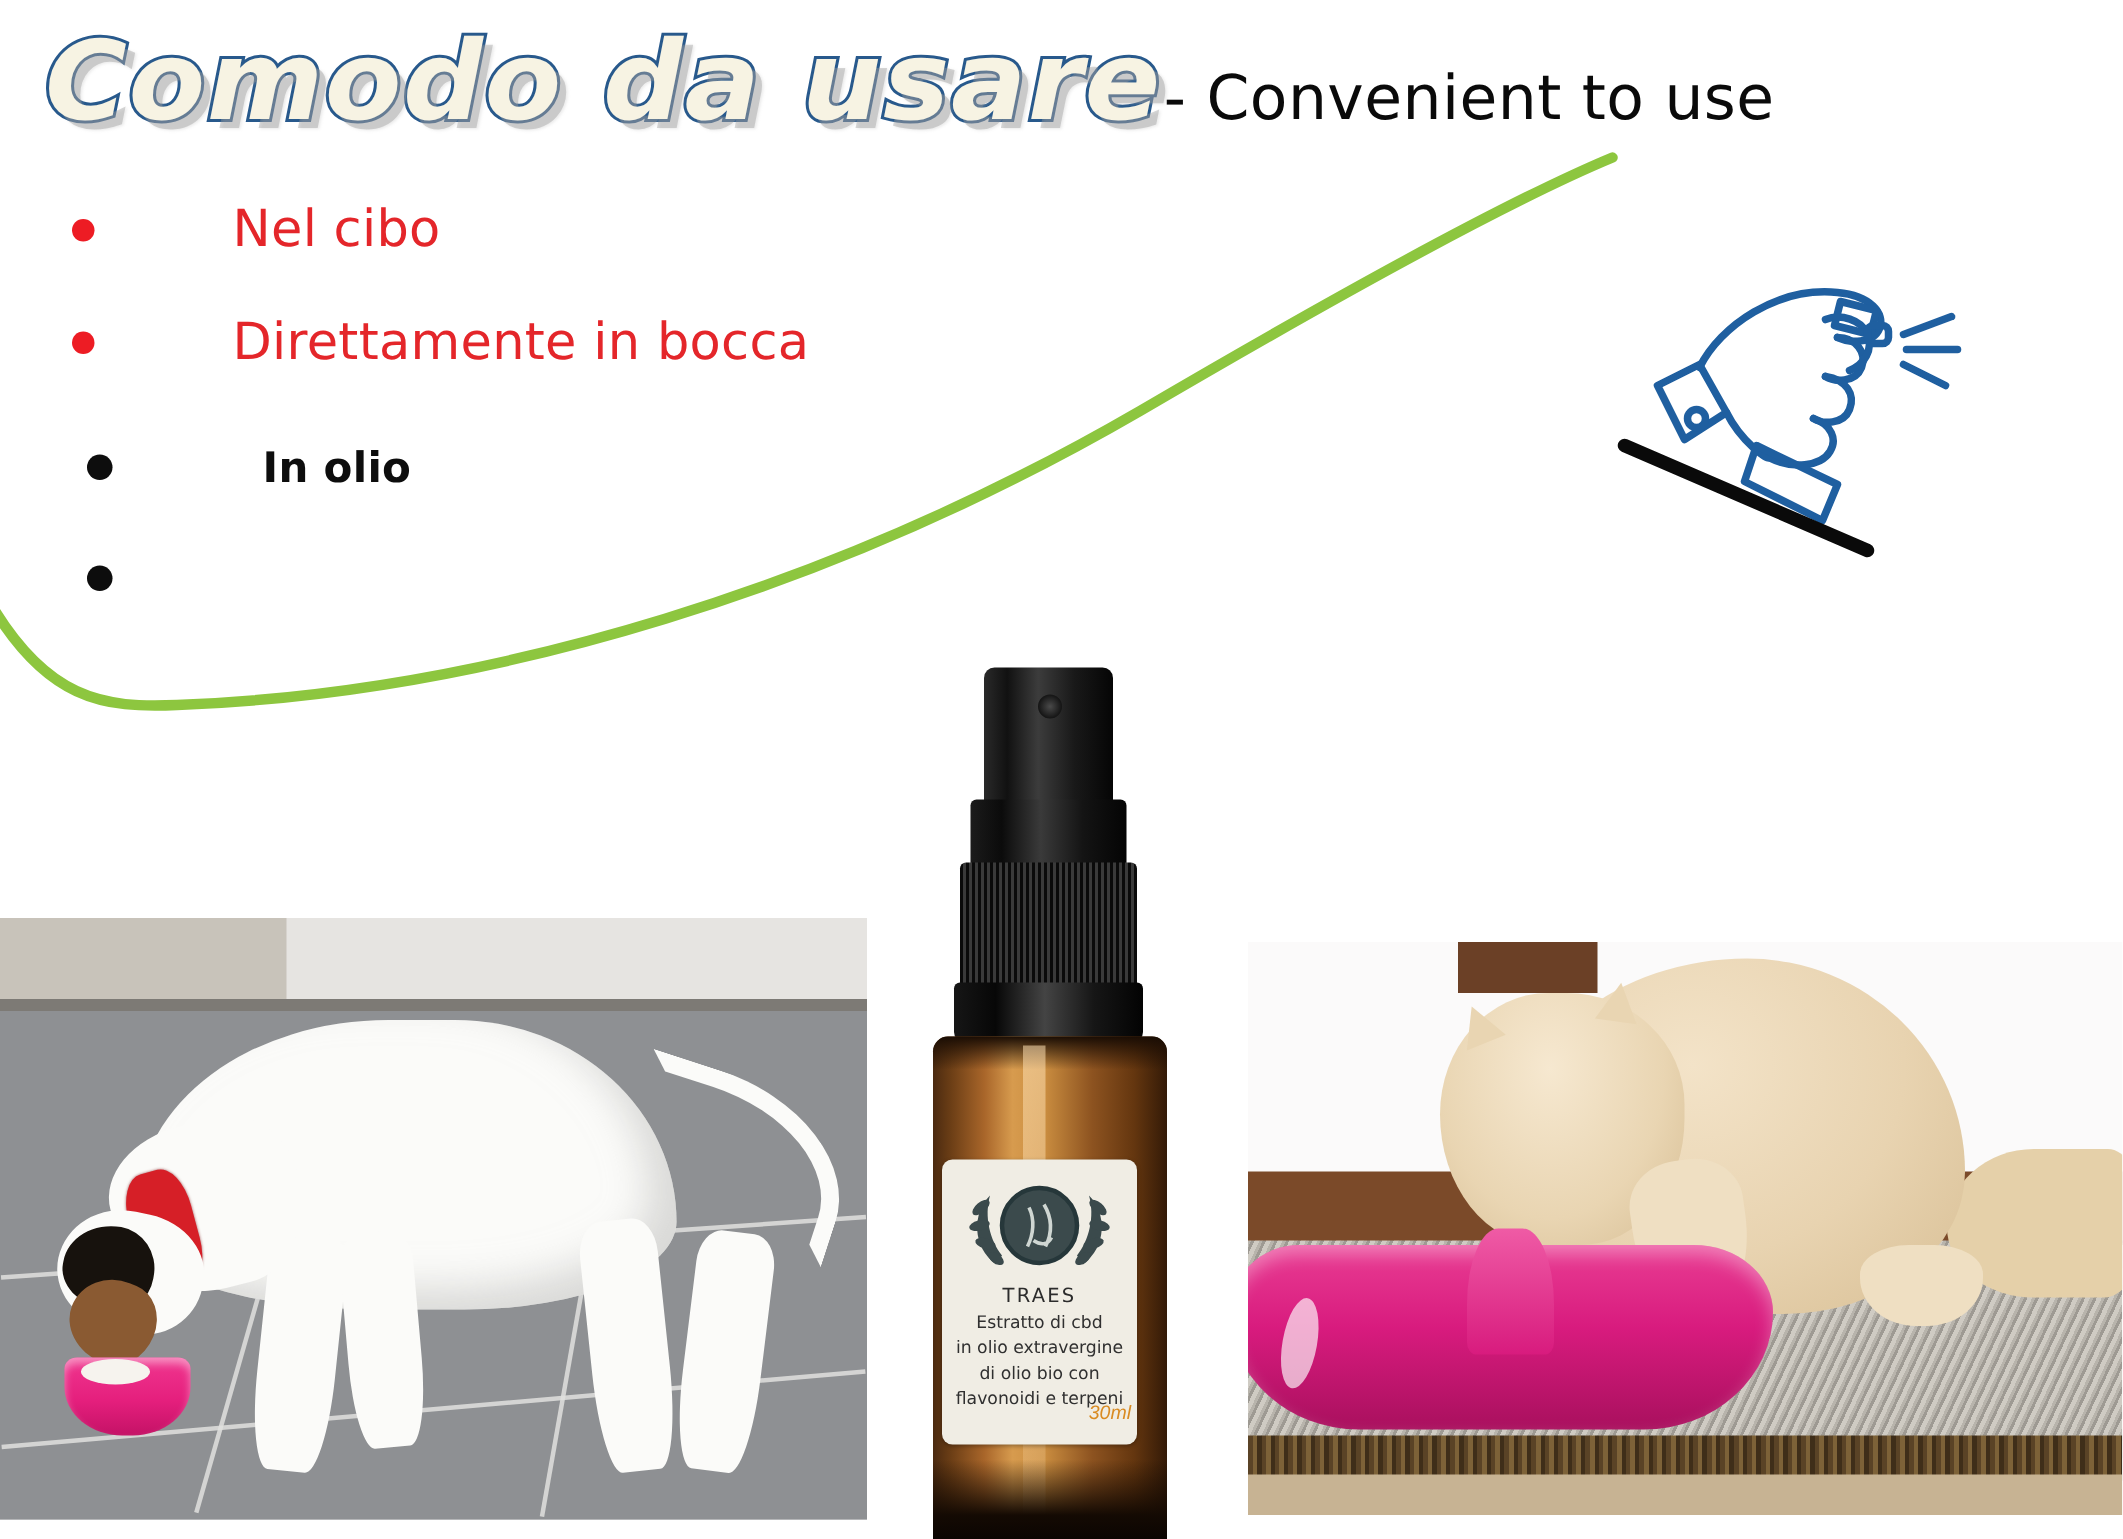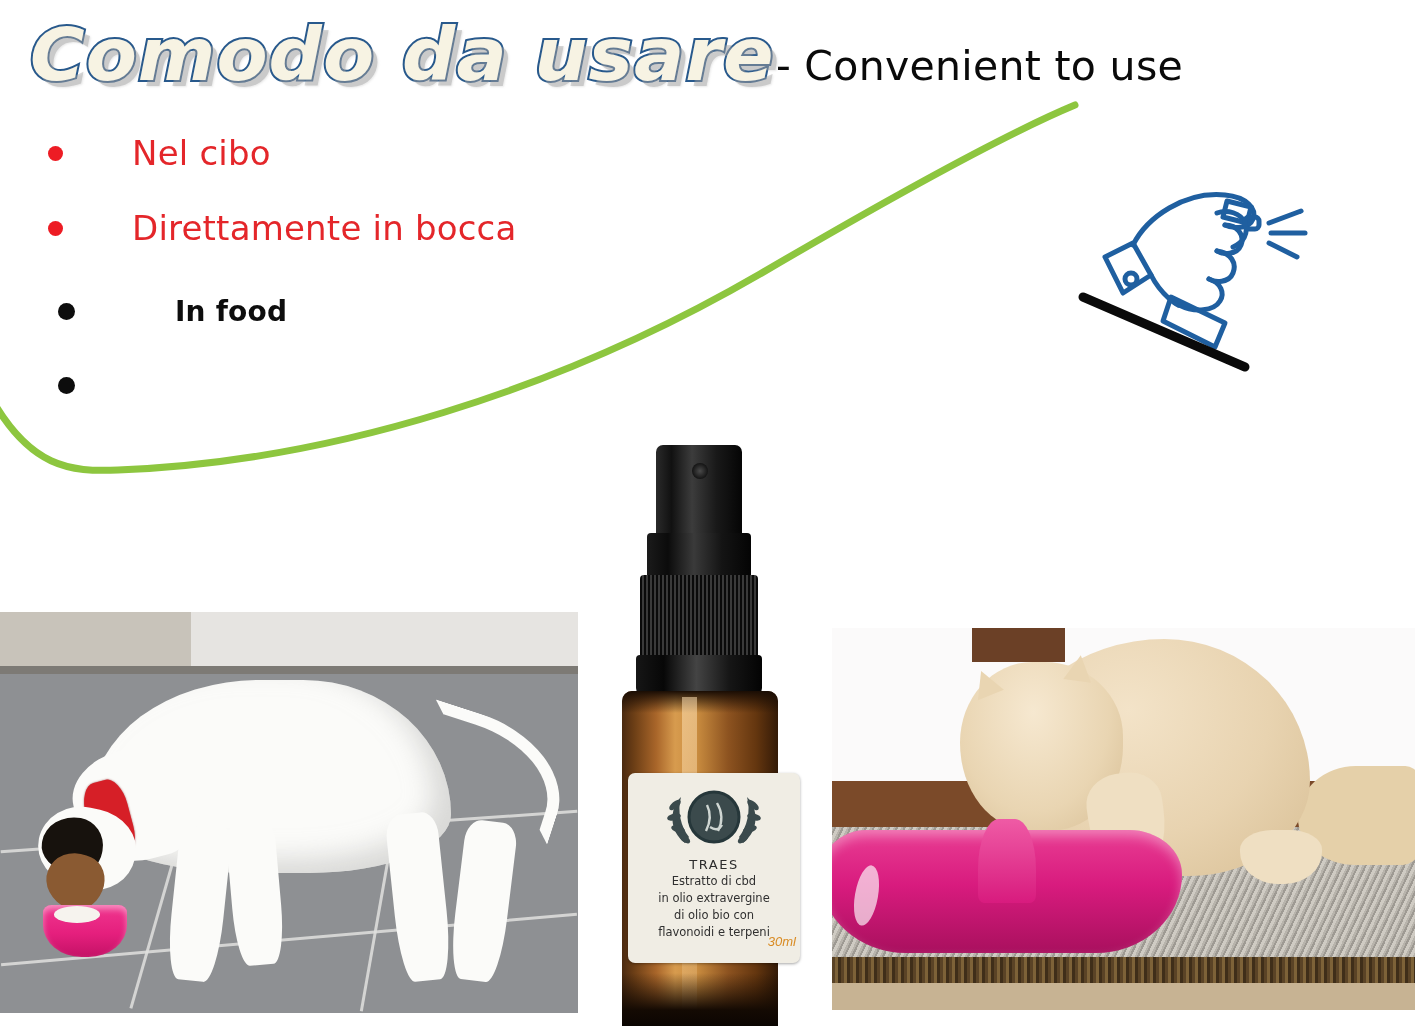--- a/index.html
+++ b/index.html
@@ -93,21 +93,21 @@
     color: #E4262A;
     letter-spacing: 0.2px;
   }
   .bullet-en {
     font-family: "DejaVu Sans", sans-serif;
     font-size: 28px;
     font-weight: bold;
     color: #0d0d0d;
     letter-spacing: 0.2px;
   }
-  .ind-1 { margin-left: 69px; }
+  .ind-1 { margin-left: 92px; }
   .ind-2 { margin-left: 100px; }
   .dot-ind-1 { margin-left: 0px; }
   .dot-ind-2 { margin-left: 10px; }
 
   
   .spray-block {
     position: absolute;
     left: 1075px;
     top: 165px;
     width: 290px;
@@ -344,21 +344,21 @@
   }
   .bottle-glass-bottom-dark {
     position:absolute; left:14px; top:528px; width:156px; height:53px;
     background: linear-gradient(180deg, rgba(20,10,3,0) 0%, #140a03 70%, #0b0502 100%);
   }
   .bottle-highlight {
     position:absolute; left:74px; top:252px; width:15px; height:326px;
     background: linear-gradient(180deg, rgba(255,225,180,0.55), rgba(255,220,170,0.18));
   }
   .bottle-label {
-    position:absolute; left:20px; top:328px; width:172px; height:190px;
+    position:absolute; left:20px; top:328px; width:130px; height:190px;
     background: #f0ede4;
     border-radius: 7px;
     box-shadow: 0 1px 3px rgba(0,0,0,0.35);
     overflow:hidden;
   }
   .label-emblem {
     position:absolute; left:50%; top:8px; transform:translateX(-50%);
   }
   .label-brand {
     position:absolute; left:0; top:84px; width:100%;
@@ -405,21 +405,21 @@
       <span class="bullet-it ind-1">Nel cibo</span>
     </div>
 
     <div class="bullet-row b1">
       <span class="dot red dot-ind-1"></span>
       <span class="bullet-it ind-1">Direttamente in bocca</span>
     </div>
 
     <div class="bullet-row b2">
       <span class="dot black dot-ind-2"></span>
-      <span class="bullet-en ind-2">In food</span>
+      <span class="bullet-en ind-2">In olio</span>
     </div>
 
     <div class="bullet-row b3">
       <span class="dot black dot-ind-2"></span>
     </div>
 
   </div>
 
   <div class="spray-block">
     <svg class="spray-svg" width="260" height="215" viewBox="0 0 260 215" aria-hidden="true">

